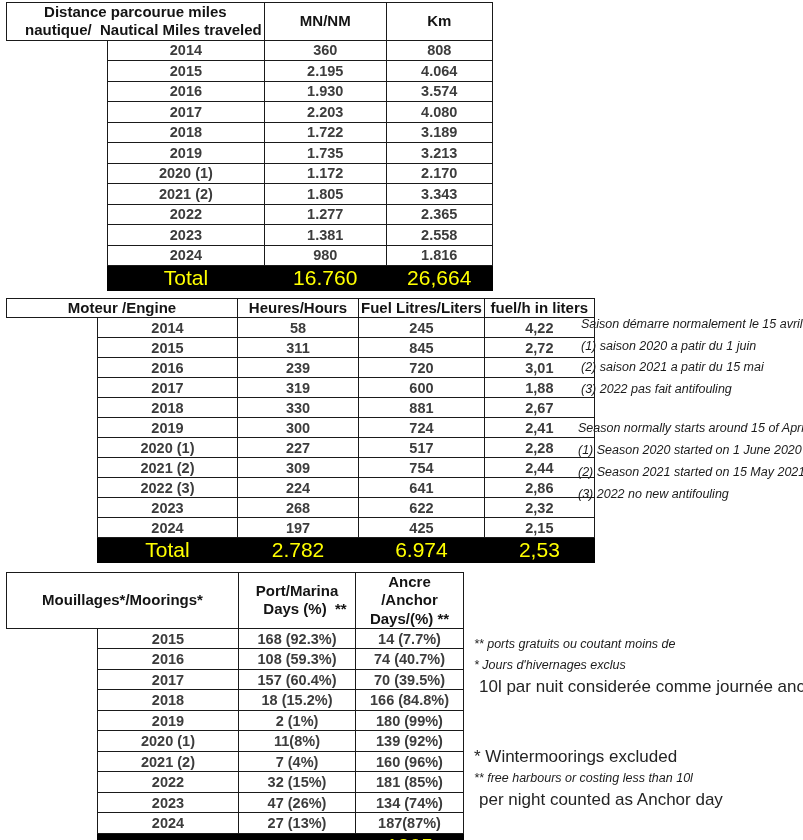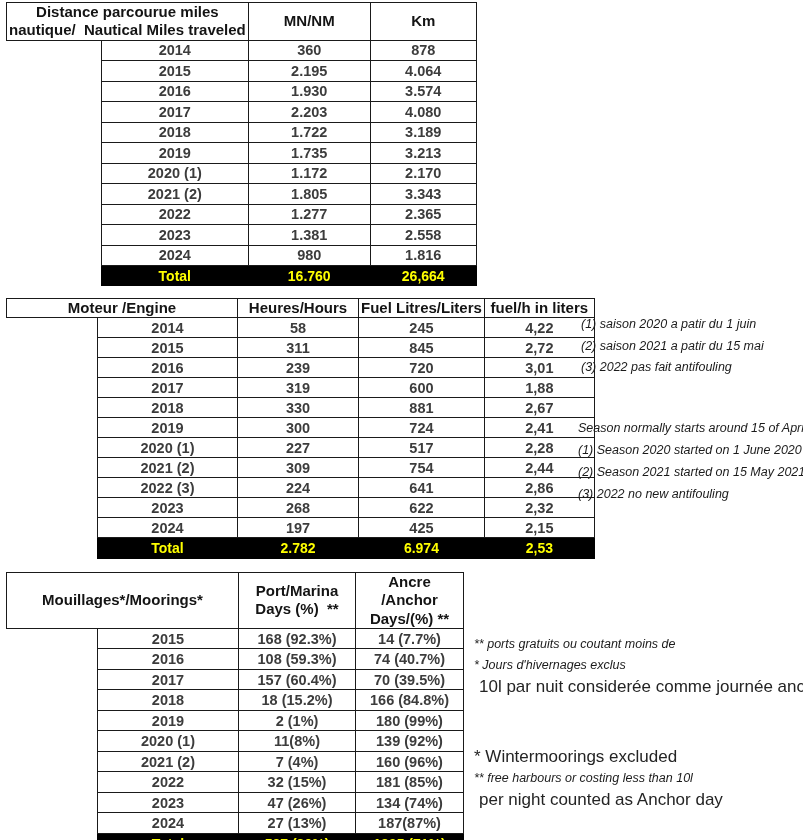--- a/index.html
+++ b/index.html
@@ -8,25 +8,25 @@
     position:relative; width:803px; height:840px; overflow:hidden;
     font-family:"Liberation Sans","DejaVu Sans",sans-serif;
   }
   table.xl { position:absolute; border-collapse:collapse; table-layout:fixed; }
   table.xl td { padding:0 2px; text-align:center; vertical-align:middle; overflow:hidden; }
   td.cell, td.hcell, td.tcell { border:1.6px solid var(--border,#1a1a1a); background:#fff; }
   td.blank { border:none; background:#fff; }
   td.hcell { font-weight:bold; color:#141414; font-size:15px; line-height:1.22; }
   td.cell  { font-weight:bold; color:#3c3c3c; font-size:14.5px; }
   td.clip  { white-space:nowrap; padding:0; }
-  .pre { white-space:pre; }
+  .pre { white-space:pre;margin-left:16px; }
   tr.totalrow td.tcell {
     background:var(--total-background,#000000);
     color:var(--total-text,#ffff00);
-    font-weight:bold; font-size:14px; border-color:#000;
+    font-weight:normal; font-size:21px; border-color:#000;
   }
   
   #t1 { left:6px; top:2px; }
   #t1 tr.hrow  { height:28px; }
   #t1 tbody tr { height:20.5px; }
   #t1 tr.totalrow { height:20px; }
   
   #t2 { left:6px; top:298px; }
   #t2 tr.hrow  { height:14px; }
   #t2 tbody tr { height:20px; }
@@ -65,21 +65,21 @@
       </td>
       <td class="hcell">MN/NM</td>
       <td class="hcell">Km</td>
     </tr>
   </thead>
   <tbody>
       <tr>
         <td class="blank"></td>
         <td class="cell">2014</td>
         <td class="cell">360</td>
-        <td class="cell">878</td>
+        <td class="cell">808</td>
       </tr>
       <tr>
         <td class="blank"></td>
         <td class="cell">2015</td>
         <td class="cell">2.195</td>
         <td class="cell">4.064</td>
       </tr>
       <tr>
         <td class="blank"></td>
         <td class="cell">2016</td>
@@ -337,20 +337,21 @@
     <tr class="totalrow">
       <td class="blank"></td>
       <td class="tcell">Total</td>
       <td class="tcell">527 (29%)</td>
       <td class="tcell">1305 (71%)</td>
     </tr>
   </tfoot>
 </table>
 
 <div class="notes" id="notes-engine-fr">
+  <div class="script">Saison démarre normalement le 15 avril</div>
   <div class="script">(1) saison 2020 a patir du 1 juin</div>
   <div class="script">(2) saison 2021 a patir du 15 mai</div>
   <div class="script">(3) 2022 pas fait antifouling</div>
 </div>
 
 <div class="notes" id="notes-engine-en">
   <div class="script">Season normally starts around 15 of April</div>
   <div class="script">(1) Season 2020 started on 1 June 2020</div>
   <div class="script">(2) Season 2021 started on 15 May 2021</div>
   <div class="script">(3) 2022 no new antifouling</div>

